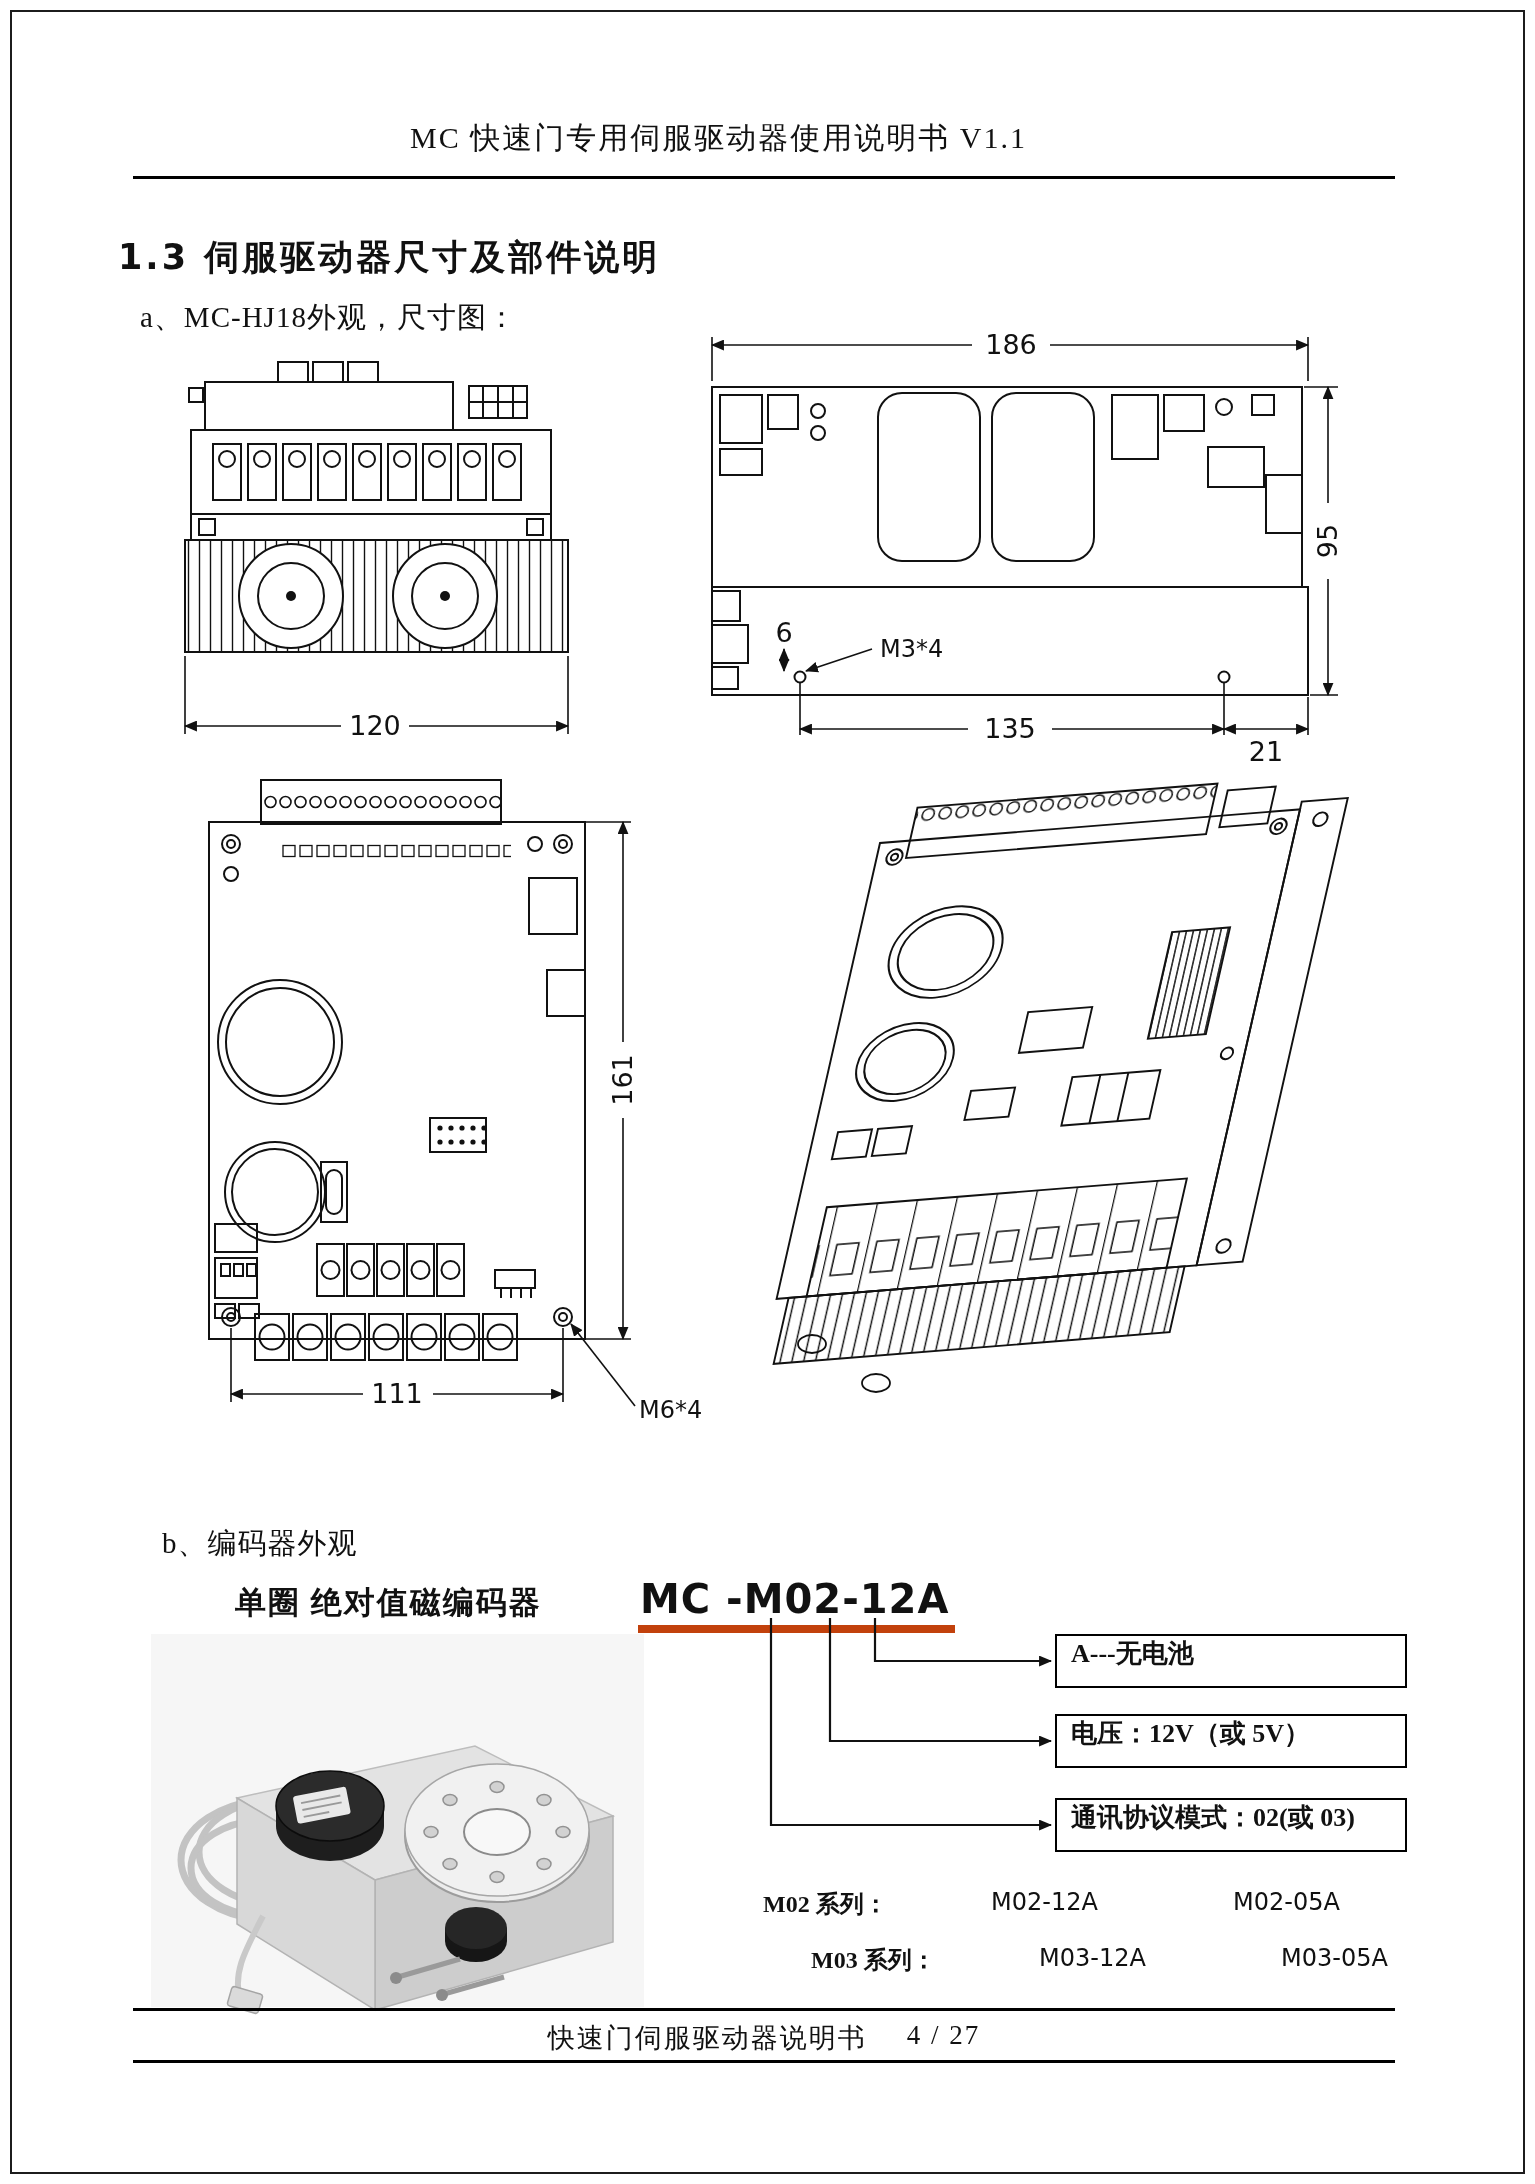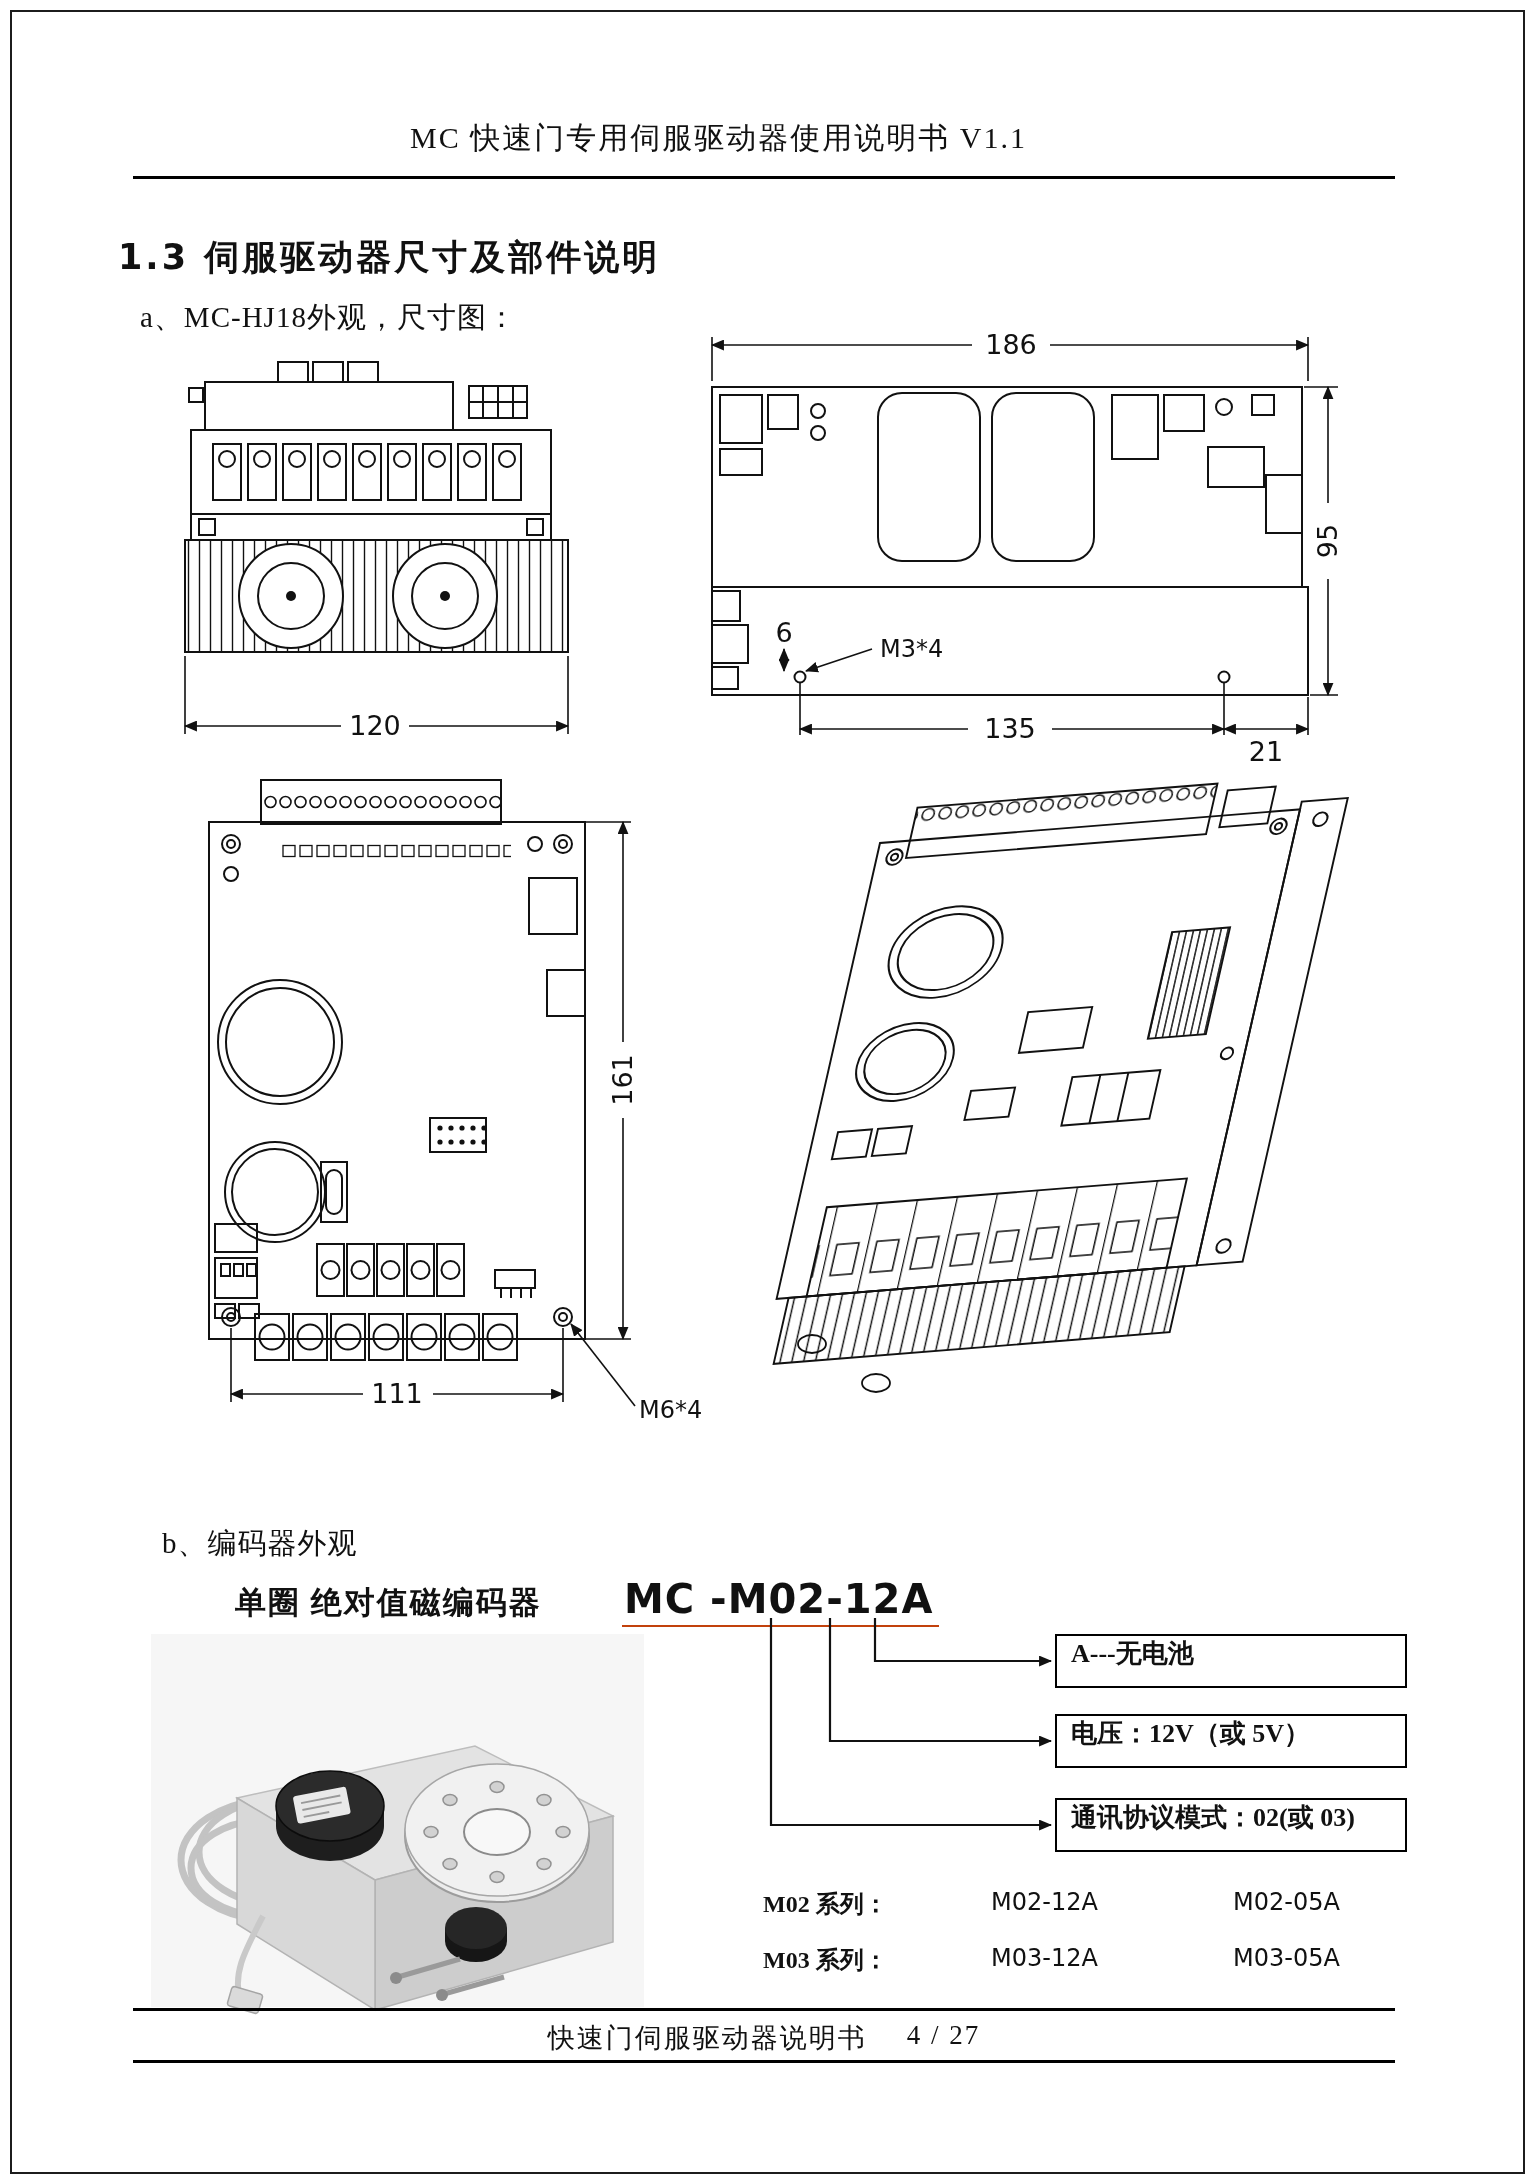--- a/index.html
+++ b/index.html
@@ -20,25 +20,25 @@
   .label-a { left: 130px; top: 298px; margin-left: 10px; }
   .label-b { left: 162px; top: 1524px; }
   svg { position: absolute; overflow: visible; }
   #fv { left: 183px; top: 352px; }
   #tv { left: 700px; top: 315px; }
   #pv { left: 195px; top: 772px; }
   #iv { left: 750px; top: 778px; }
   #ph { left: 145px; top: 1628px; }
   #cl { left: 735px; top: 1612px; }
   .encoder-caption { position: absolute; left: 235px; top: 1582px; font-size: 31px; font-weight: 700; letter-spacing: 2px; }
-  .encoder-model { position: absolute; left: 622px; top: 1576px; font-size: 40px; font-weight: 700; letter-spacing: 1px; font-family: "DejaVu Sans", "Liberation Sans", sans-serif; border-bottom: 2px solid #c2410c; padding: 0 6px 3px 2px; }
+  .encoder-model { position: absolute; left: 638px; top: 1576px; font-size: 40px; font-weight: 700; letter-spacing: 1px; font-family: "DejaVu Sans", "Liberation Sans", sans-serif; border-bottom: 8px solid #c2410c; padding: 0 6px 3px 2px; }
   .callout-box { position: absolute; left: 1055px; width: 352px; height: 54px; border: 2px solid #000; display: flex; align-items: flex-start; padding-left: 14px; font-size: 26px; font-weight: 700; background: #fff; }
   .box-1 { top: 1634px; } .box-2 { top: 1714px; } .box-3 { top: 1798px; }
   .series-row { position: absolute; left: 763px; display: flex; font-size: 24px; }
-  .row-1 { top: 1888px; } .row-2 { top: 1944px; }
+  .row-1 { top: 1888px; } .row-2 { top: 1944px; margin-left: 48px; }
   .series-label { width: 228px; font-weight: 700; }
   .series-item { width: 242px; font-family: "DejaVu Sans", "Liberation Sans", sans-serif; }
   .footer-line { position: absolute; left: 133px; top: 2020px; width: 1262px; display: flex; justify-content: center; gap: 40px; font-size: 27px; letter-spacing: 2px; }
   .dim  { font-family: "DejaVu Sans", "Liberation Sans", sans-serif; font-size: 27px; fill: #111; }
   .dims { font-family: "DejaVu Sans", "Liberation Sans", sans-serif; font-size: 24px; fill: #111; }
 </style>
 </head>
 <body>
 
 <div class="frame"></div>

